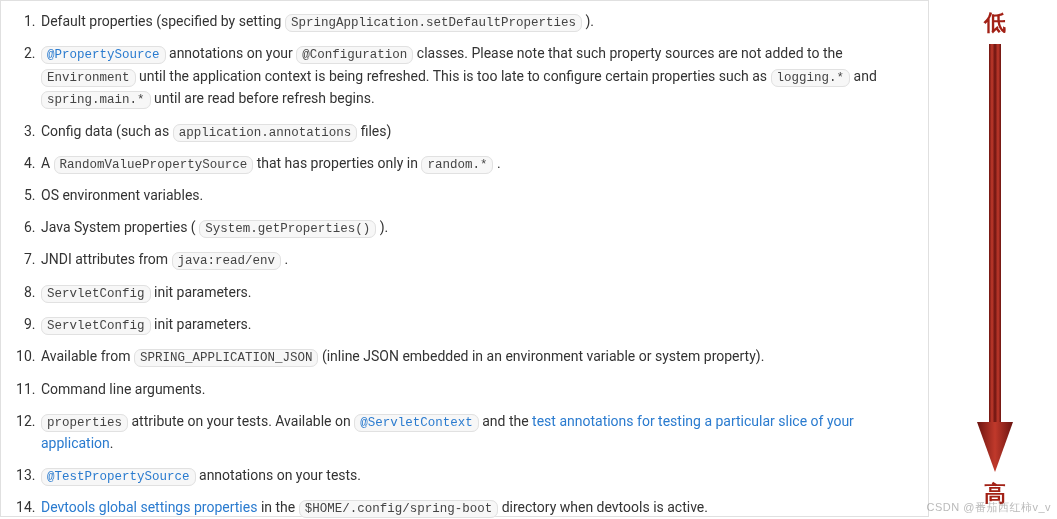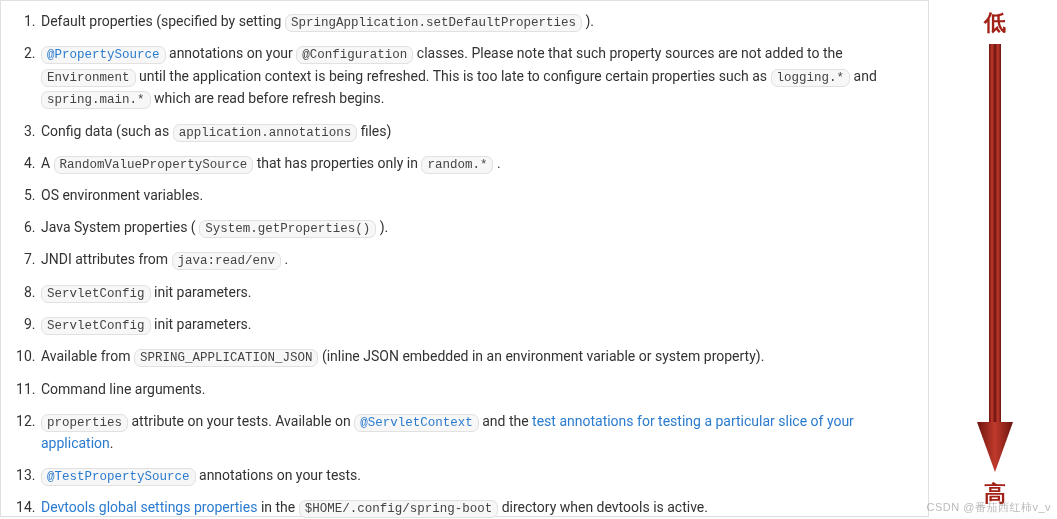--- a/index.html
+++ b/index.html
@@ -102,21 +102,21 @@
     <li>
       <code class="inline link-code">@PropertySource</code>
       <span> annotations on your </span>
       <code class="inline">@Configuration</code>
       <span> classes. Please note that such property sources are not added to the </span>
       <code class="inline">Environment</code>
       <span> until the application context is being refreshed. This is too late to configure certain properties such as </span>
       <code class="inline">logging.*</code>
       <span> and </span>
       <code class="inline">spring.main.*</code>
-      <span> which are read before refresh begins.</span>
+      <span> until are read before refresh begins.</span>
     </li>
 
     <li>
       <span>Config data (such as </span>
       <code class="inline">application.annotations</code>
       <span> files)</span>
     </li>
 
     <li>
       <span>A </span>

